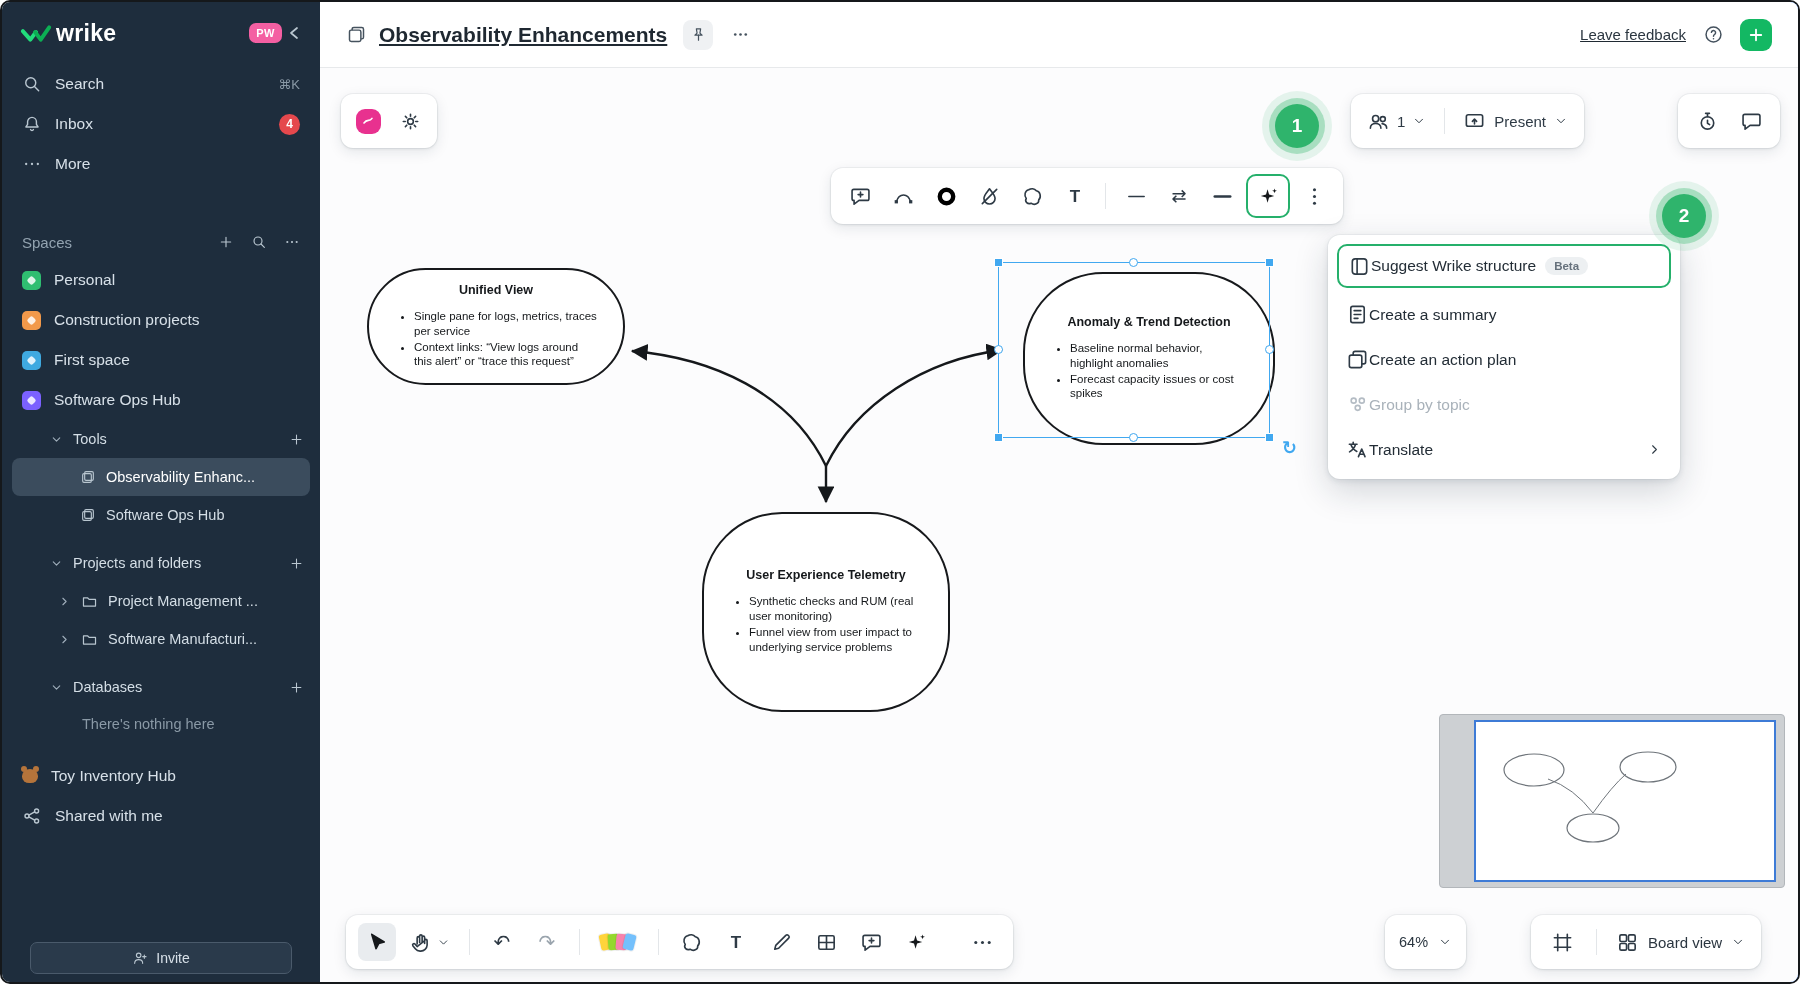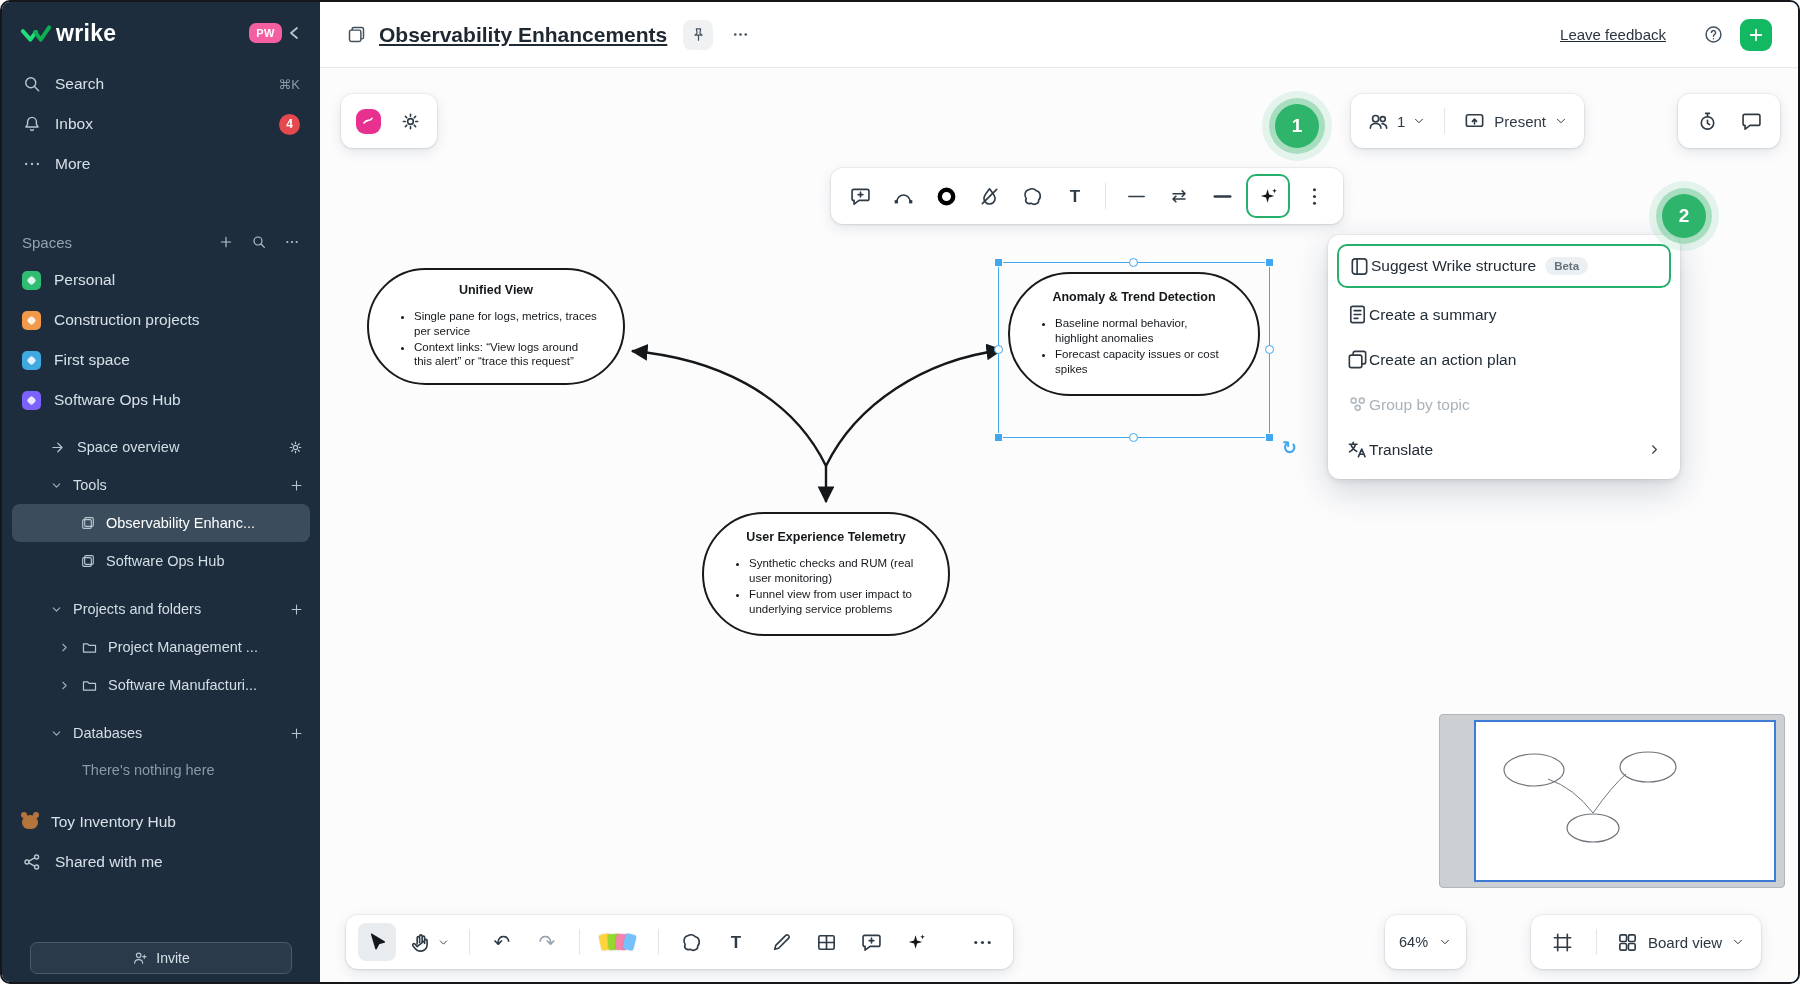--- a/index.html
+++ b/index.html
@@ -38,21 +38,21 @@
     justify-content:center; gap:8px; cursor:pointer; }
 
   
   .main { flex:1; display:flex; flex-direction:column; background:#3b82f6; min-width:0;text-decoration:underline; }
   .header { height:66px; display:flex; align-items:center; gap:12px; padding:0 26px; border-bottom:1px solid #E7E9EB; background:#fff; }
   .page-title { font-size:21px; font-weight:bold; color:#1F2831; margin-right:4px; white-space:nowrap; }
   .hbtn { width:30px; height:30px; border-radius:8px; display:flex; align-items:center; justify-content:center; background:transparent; border:none; cursor:pointer; }
   .hbtn.pin { background:#EFF1F3; }
   .mic { width:21px; height:21px; stroke:#45525E; stroke-width:1.7; fill:none; stroke-linecap:round; stroke-linejoin:round; }
   .hspacer { flex:1; }
-  .feedback { font-size:15px; color:#2B3640; margin-right:20px; cursor:pointer; }
+  .feedback { font-size:15px; color:#2B3640; margin-right:0; cursor:pointer; }
   .add-btn { width:32px; height:32px; border-radius:9px; background:#13B863; border:none; display:flex; align-items:center; justify-content:center; cursor:pointer; }
 
   
   .canvas { position:relative; flex:1; background:#FCFCFD; overflow:hidden; }
   .card { position:absolute; background:#fff; border-radius:12px;
     box-shadow:0 1px 3px rgba(24,39,57,.09), 0 4px 14px rgba(24,39,57,.10), 0 0 0 1px rgba(24,39,57,.045);
     display:flex; align-items:center; z-index:10; }
   .tb { width:38px; height:38px; border-radius:8px; display:flex; align-items:center; justify-content:center; border:none; background:transparent; cursor:pointer; color:#2E3A45; }
   .tb.active { background:#E9ECEF; }
   .tic { width:23px; height:23px; stroke:#2E3A45; stroke-width:1.7; fill:none; stroke-linecap:round; stroke-linejoin:round; }
@@ -179,33 +179,20 @@
         </span>
       <span>First space</span>
     </div>
     <div class="s-item">
       <span class="sp-ic" style="background:#7B61FF">
           <i></i>
         </span>
       <span>Software Ops Hub</span>
     </div>
 
-    <div class="t-row lvl2" style="margin-top:8px">
-      <svg class="sic" style="width:17px;height:17px" viewBox="0 0 24 24">
-          <path d="M4 12h12"></path>
-          <polyline points="11 6 17 12 11 18"></polyline>
-        </svg>
-      <span>Space overview</span>
-      <span class="right">
-        <svg class="sic" style="width:17px;height:17px" viewBox="0 0 24 24">
-            <circle cx="12" cy="12" r="3"></circle>
-            <path d="M12 4.5v2M12 17.5v2M4.5 12h2M17.5 12h2M6.7 6.7l1.4 1.4M15.9 15.9l1.4 1.4M17.3 6.7l-1.4 1.4M8.1 15.9l-1.4 1.4"></path>
-          </svg>
-      </span>
-    </div>
 
     <div class="t-row lvl2">
       <svg class="chev" viewBox="0 0 24 24">
           <polyline points="6 9 12 15 18 9"></polyline>
         </svg>
       <span>Tools</span>
       <span class="right">
         <svg class="sic" style="width:15px;height:15px" viewBox="0 0 24 24">
             <path d="M12 5v14M5 12h14"></path>
           </svg>
@@ -344,29 +331,29 @@
       </svg>
 
       <div class="node" style="left:47px;top:200px;width:258px;height:117px">
         <div class="n-title">Unified View</div>
         <ul class="n-list">
           <li>Single pane for logs, metrics, traces per service</li>
           <li>Context links: “View logs around this alert” or “trace this request”</li>
         </ul>
       </div>
 
-      <div class="node" style="left:688px;top:204px;width:252px;height:124px">
+      <div class="node" style="left:703px;top:204px;width:252px;height:173px">
         <div class="n-title">Anomaly &amp; Trend Detection</div>
         <ul class="n-list">
           <li>Baseline normal behavior, highlight anomalies</li>
           <li>Forecast capacity issues or cost spikes</li>
         </ul>
       </div>
 
-      <div class="node" style="left:382px;top:444px;width:248px;height:124px">
+      <div class="node" style="left:382px;top:444px;width:248px;height:200px">
         <div class="n-title">User Experience Telemetry</div>
         <ul class="n-list">
           <li>Synthetic checks and RUM (real user monitoring)</li>
           <li>Funnel view from user impact to underlying service problems</li>
         </ul>
       </div>
 
       <div class="selection" style="left:678px;top:194px;width:272px;height:176px">
         <span class="h-sq" style="left:-5px;top:-5px"></span>
         <span class="h-sq" style="right:-5px;top:-5px"></span>

